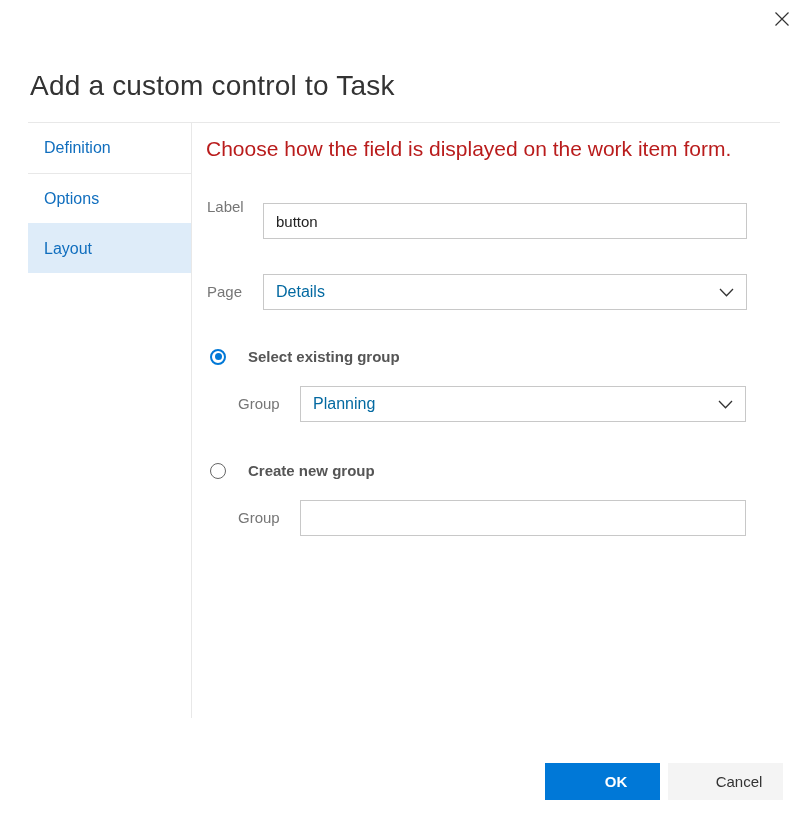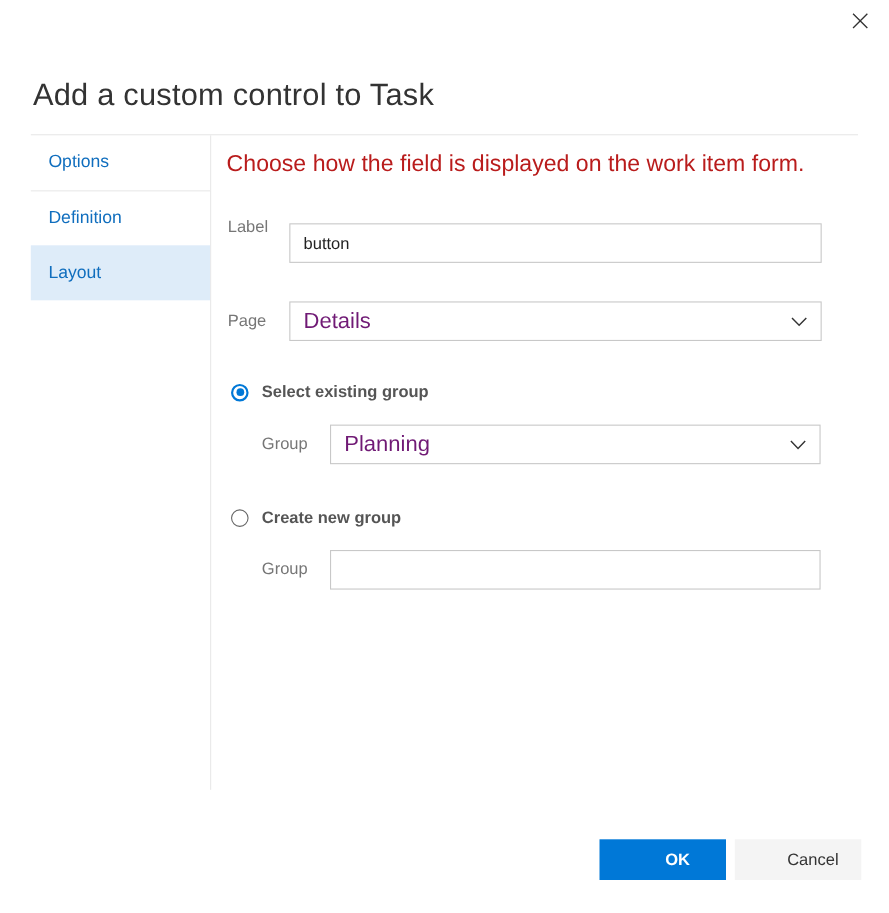--- a/index.html
+++ b/index.html
@@ -50,24 +50,24 @@
   }
   .text-input{
     height:36px;border:1px solid var(--input-border);background:#fff;
     font-family:"Liberation Sans", sans-serif;font-size:15px;color:#222;
     padding:11px 12px;outline:none;
   }
   .select-box{
     height:36px;border:1px solid var(--input-border);background:#fff;
     display:flex;align-items:center;padding:0 12px;cursor:pointer;
   }
-  .select-box .value{font-size:20px;color:#701a75;flex:1;}
+  .select-box .value{font-size:16px;color:#0369a1;flex:1;}
   .select-box .chev{display:flex;align-items:center;}
 
-  .radio-row{display:flex;align-items:center;gap:12px;cursor:pointer;}
+  .radio-row{display:flex;align-items:center;gap:22px;cursor:pointer;}
   .radio{
     width:16px;height:16px;border-radius:50%;flex:0 0 16px;
     display:flex;align-items:center;justify-content:center;
   }
   .radio.selected{border:2px solid var(--accent);}
   .radio.selected .dot{width:7px;height:7px;border-radius:50%;background:var(--accent);}
   .radio.unselected{border:1px solid #666;}
   .radio-label{font-size:15px;font-weight:bold;color:var(--radio-label-text);white-space:nowrap;}
 
   
@@ -86,22 +86,22 @@
   <span style="display:flex;">
     <svg width="16" height="16" viewBox="0 0 16 16">
         <path d="M1.5 1.5 L14.5 14.5 M14.5 1.5 L1.5 14.5" stroke="#333" stroke-width="1.2" fill="none"></path>
       </svg>
   </span>
 </button>
 
 <div class="abs content-top-line"></div>
 
 <nav class="abs sidebar">
+  <div class="tab">Definition</div>
   <div class="tab">Options</div>
-  <div class="tab">Definition</div>
   <div class="tab active">Layout</div>
 </nav>
 
 <p class="abs description">Choose how the field is displayed on the work item form.</p>
 
 <span class="abs field-label" style="left:207px;top:189px;">Label</span>
 <input class="abs text-input" style="left: 263px; top: 203px; width: 484px;" type="text" value="button">
 
 <span class="abs field-label" style="left:207px;top:274px;">Page</span>
 <div class="abs select-box" style="left:263px;top:274px;width:484px;">

